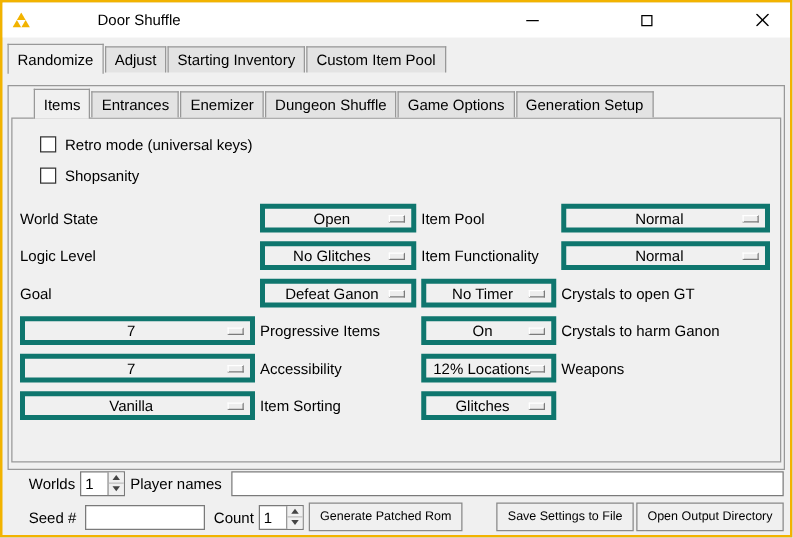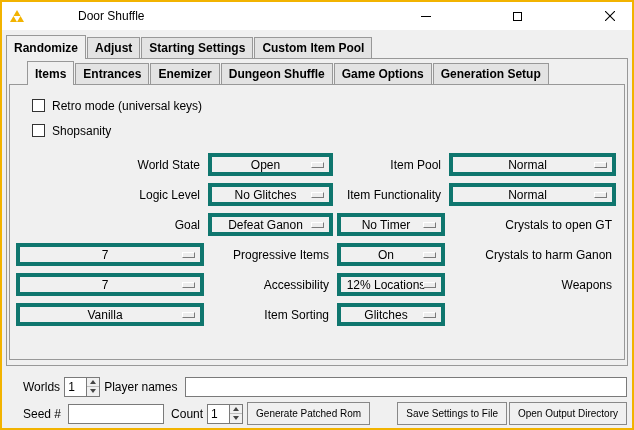--- a/index.html
+++ b/index.html
@@ -17,35 +17,35 @@
   .title-spacer{flex:1;}
   .cap{width:45px;height:28px;display:flex;align-items:center;justify-content:center;cursor:default;}
   .min-glyph{width:10px;height:1px;background:#000;}
   .max-glyph{width:9px;height:9px;border:1px solid #000;}
   
   .tabs{display:flex;align-items:flex-end;position:relative;z-index:2;}
   .outer-tabs{padding:5px 0 0 4px;}
   .inner-tabs{padding:2px 0 0 18px;}
   .tab{
     border:1px solid #989898;border-bottom:none;background:#e3e3e3;
-    padding:3px 7px;margin-right:1px;white-space:nowrap;cursor:default;font-weight:bold;
+    padding:3px 7px;margin-right:1px;white-space:nowrap;cursor:default;
   }
   .tab.sel{background:#f0f0f0;padding-top:5px;margin-bottom:-1px;padding-bottom:4px;}
-  .outer-panel{margin:0 4px;border:1px solid #989898;height:308px;padding:0 2px 2px 2px;background:#f0f0f0;}
+  .outer-panel{margin:10px 4px;border:1px solid #989898;height:308px;padding:0 2px 2px 2px;background:#f0f0f0;}
   .inner-panel{border:1px solid #989898;background:#f0f0f0;height:276px;padding:6px 6px;}
   
   .cb-row{display:flex;align-items:center;height:21px;margin-left:16px;margin-top:4px;}
   .cb-box{width:13px;height:13px;background:#fff;border:1px solid #333;margin-right:7px;flex:0 0 auto;}
   
   .grid{
     display:grid;margin-top:12px;
     grid-template-columns:188px 125px 108px 167px;
     column-gap:4px;row-gap:7px;align-items:center;
   }
-  .flabel{text-align:right;padding-right:4px;white-space:nowrap;}
+  .flabel{text-align:left;padding-right:4px;white-space:nowrap;}
   .opt{
     position:relative;height:23px;background:#f0f0f0;border:4px solid #0f766e;
     display:flex;align-items:center;justify-content:center;cursor:default;
   }
   .opt .txt{padding-right:10px;}
   .ind{
     position:absolute;right:5px;top:50%;margin-top:-3px;width:13px;height:6px;
     background:#ededed;border:1px solid;border-color:#fff #7a7a7a #7a7a7a #fff;
   }
   
@@ -97,21 +97,21 @@
       <svg width="10" height="10" viewBox="0 0 10 10">
         <line x1="0" y1="0" x2="10" y2="10" stroke="#000" stroke-width="1.1"></line>
         <line x1="10" y1="0" x2="0" y2="10" stroke="#000" stroke-width="1.1"></line>
       </svg>
     </span>
   </div>
 
   <div class="tabs outer-tabs">
     <div class="tab sel">Randomize</div>
     <div class="tab">Adjust</div>
-    <div class="tab">Starting Settings</div>
+    <div class="tab">Starting Inventory</div>
     <div class="tab">Custom Item Pool</div>
   </div>
 
   <div class="outer-panel">
 
     <div class="tabs inner-tabs">
       <div class="tab sel">Items</div>
       <div class="tab">Entrances</div>
       <div class="tab">Enemizer</div>
       <div class="tab">Dungeon Shuffle</div>

